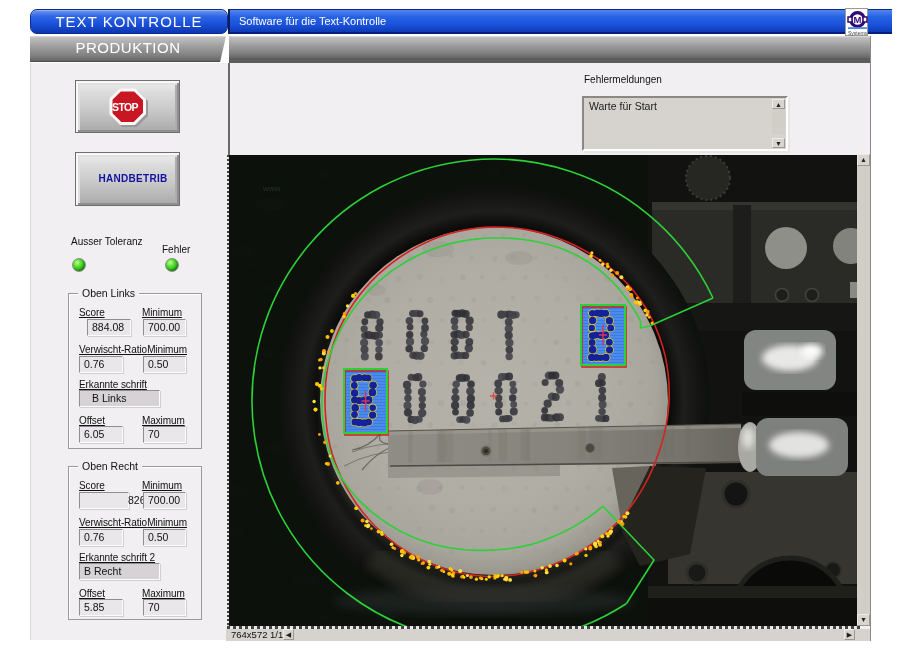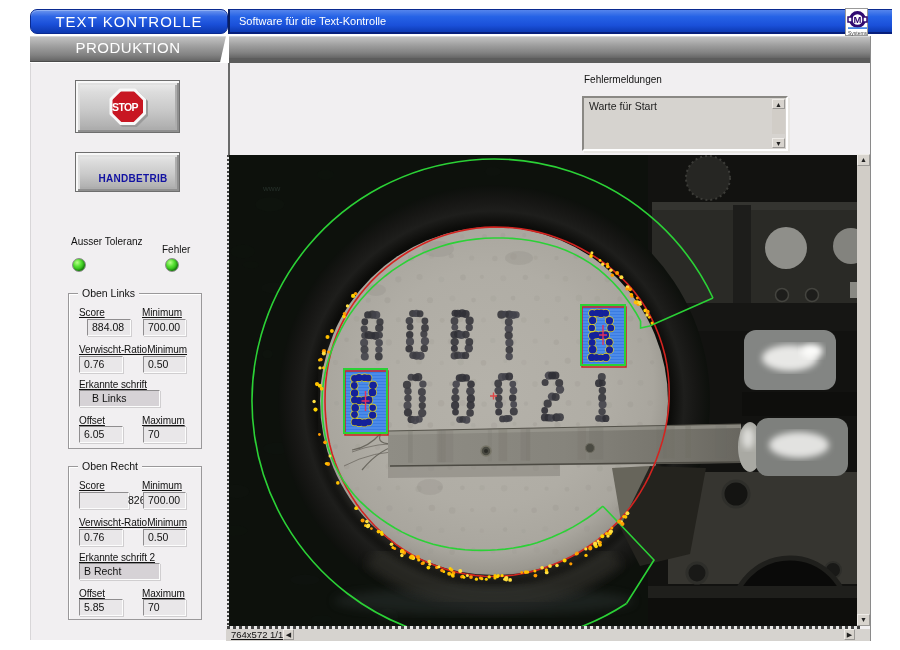--- a/index.html
+++ b/index.html
@@ -28,21 +28,21 @@
 
 #lpanel { left:30px; top:63px; width:198px; height:577px; background:#f1eff1; border-left:1px solid #d8d6d8; }
 #rpanel { left:228px; top:63px; width:642px; height:577px; background:#f1eff1; }
 #vsep { left:228px; top:63px; width:2px; height:92px; background:#6a6a6a; }
 
 
 .bevelbtn { background:linear-gradient(180deg,#efefef 0%,#dcdcdc 22%,#cacaca 55%,#b2b2b2 88%,#a5a5a5 100%);
   border:1px solid #6e6e6e;
   box-shadow:inset 2px 2px 0 #f8f8f8, inset -2px -2px 0 #8f8f8f, inset 4px 4px 0 #e0e0e0, inset -4px -4px 0 #adadad; }
 #stopbtn  { left:75px; top:80px; width:105px; height:53px; }
-#handbtn  { left:75px; top:152px; width:105px; height:40px; color:#1212a2; font-weight:bold;
+#handbtn  { left:75px; top:152px; width:105px; height:54px; color:#1212a2; font-weight:bold;
   font-size:10px; text-align:center; line-height:52px; letter-spacing:0.3px;padding-left:11px; }
 #octashadow { left:calc(50% + 2px); top:calc(50% + 2px); transform:translate(-50%,-50%); width:37px; height:37px;
   background:#9a9a9a; clip-path:polygon(30% 0,70% 0,100% 30%,100% 70%,70% 100%,30% 100%,0 70%,0 30%);
   position:absolute; }
 #octa { left:50%; top:50%; transform:translate(-50%,-50%); width:31px; height:31px;
   background:#c81622; clip-path:polygon(30% 0,70% 0,100% 30%,100% 70%,70% 100%,30% 100%,0 70%,0 30%);
   color:#fff; font-weight:bold; font-size:10.5px; text-align:left; line-height:31px;
   letter-spacing:-0.6px; position:absolute; }
 #octaw { left:50%; top:50%; transform:translate(-50%,-50%); width:37px; height:37px;
   background:#f8f8f8; clip-path:polygon(30% 0,70% 0,100% 30%,100% 70%,70% 100%,30% 100%,0 70%,0 30%);
@@ -975,19 +975,19 @@
         <text x="263" y="191" font-family="Liberation Sans, sans-serif" font-size="8" fill="#26302a">www</text>
       </svg>
     </div>
   <div class="abs" id="cambot"></div>
 
   <div class="abs sb" id="vscroll"></div>
   <div class="sbbtn" style="left:857px; top:154px; width:13px; height:12px;"><span class="arrow">▲</span></div>
   <div class="sbbtn" style="left:857px; top:614px; width:13px; height:12px;"><span class="arrow">▼</span></div>
 
   <div class="abs" id="statusbar">
-    <span style="position:absolute; left:5px; top:0px;text-decoration:underline;">764x572 1/1</span>
+    <span style="position:absolute; left:5px; top:0px;">764x572 1/1</span>
     <div class="sbbtn" style="left:57px; top:0px; width:11px; height:11px;"><span class="arrow">◀</span></div>
     <div class="sbbtn" style="left:618px; top:0px; width:11px; height:11px;"><span class="arrow">▶</span></div>
   </div>
   <div class="abs" id="below"></div>
   <div class="abs" id="rightline"></div>
 </div>
 
 </body></html>

